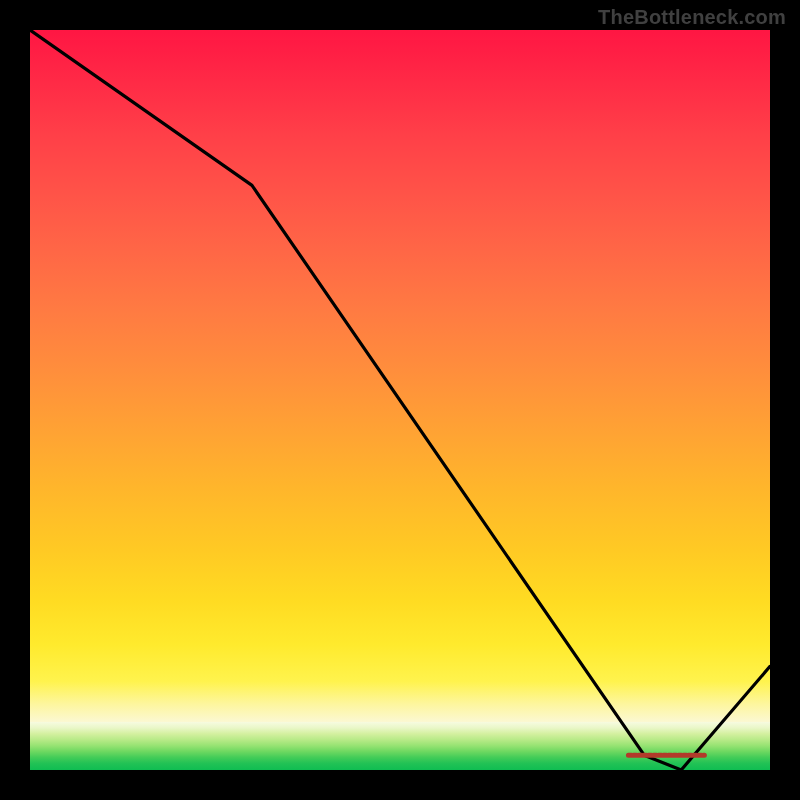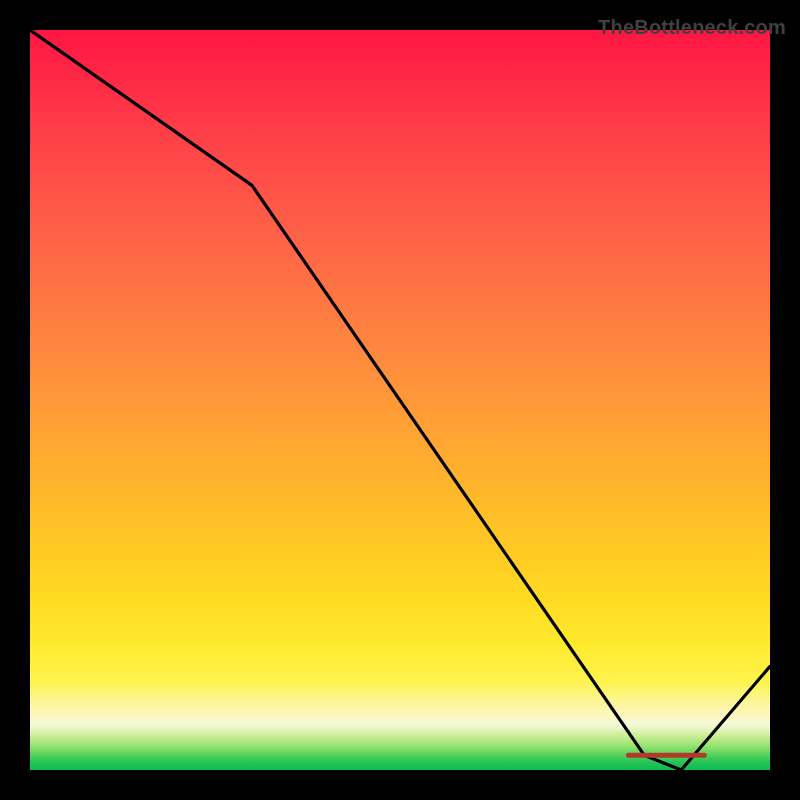--- a/index.html
+++ b/index.html
@@ -12,21 +12,21 @@
     font-family: Arial, Helvetica, sans-serif;
   }
   .frame {
     position: relative;
     width: 800px;
     height: 800px;
     background: #000;
   }
   .watermark {
     position: absolute;
-    top: 16px;
+    top: 6px;
     right: 14px;
     color: #404040;
     font-size: 20px;
     font-weight: bold;
     letter-spacing: 0.2px;
     z-index: 5;
   }
   .plot-area {
     position: absolute;
     left: 30px;

